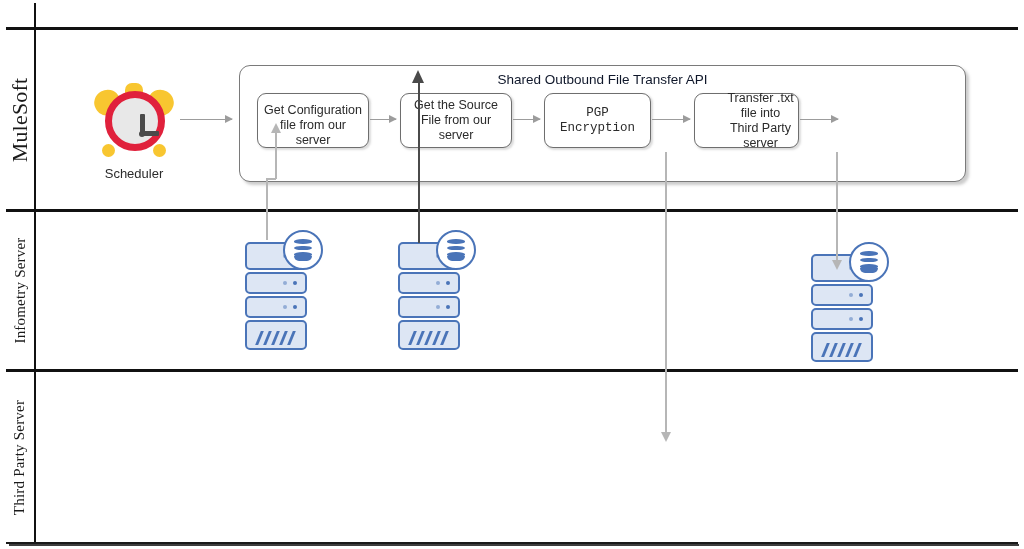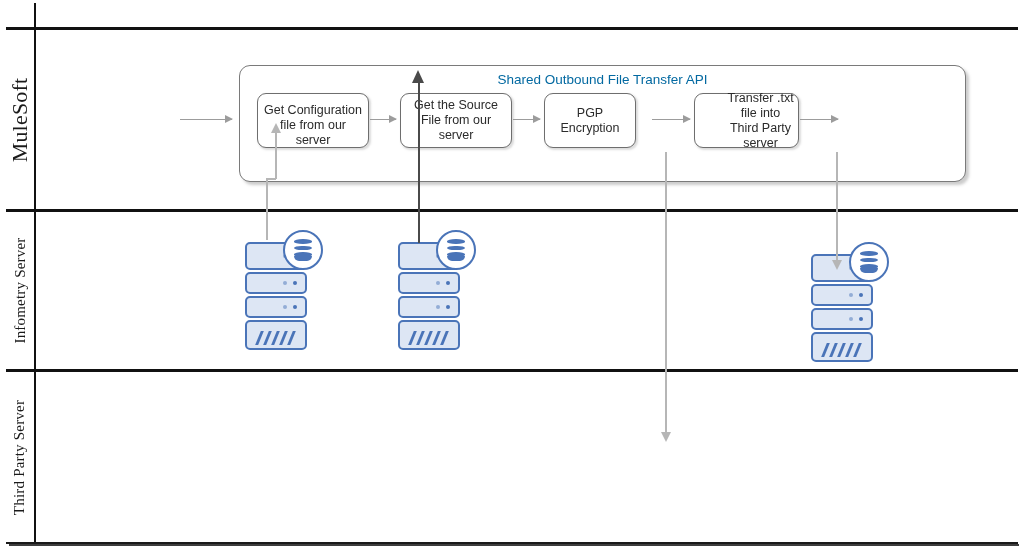--- a/index.html
+++ b/index.html
@@ -77,21 +77,21 @@
     border-radius:11px;
     box-sizing:border-box;
     background:#fff;
     box-shadow:3px 3px 3px rgba(120,120,120,.38);
   }
   .api-title{
     position:absolute;
     left:0; right:0; top:6px;
     text-align:center;
     font-size:13.5px;
-    color:#0369a1;
+    color:#0f172a;
   }
   
   .step{
     position:absolute;
     top:63px;
     height:55px;
     border:1px solid #6e6e6e;
     border-radius:9px;
     box-sizing:border-box;
     background:#fff;
@@ -102,21 +102,21 @@
     font-size:12.5px;
     line-height:15px;
     color:#2b2b2b;
     padding:0 3px;
     box-shadow:1.5px 1.5px 2px rgba(140,140,140,.30);
   }
   .step span{ display:block; width:100%; }
   #step-0{ left:221px; width:112px; }
   #step-0 span{ position:relative; top:5px; }
   #step-1{ left:364px; width:112px; }
-  #step-2{ left:508px; width:92px; }
+  #step-2{ left:508px; width:107px;font-family:Liberation Mono, monospace; }
   #step-3{ left:658px; width:105px;padding-left:31px; }
   #step-4{ left:806px; width:105px; }
 
   
   .h-arrow{
     position:absolute;
     top:89px;
     height:1.4px;
     background:#9c9c9c;
   }
@@ -303,20 +303,35 @@
     </div>
     <div class="lane-body"></div>
   </div>
 
   <div class="lane" id="lane-mule">
     <div class="lane-header">
       <div class="lane-title">MuleSoft</div>
     </div>
     <div class="lane-body">
 
+      <div class="scheduler">
+        <div class="clock-wrap">
+          <div class="bell-top"></div>
+          <div class="bell l"></div>
+          <div class="bell r"></div>
+          <div class="foot l"></div>
+          <div class="foot r"></div>
+          <div class="clock-face">
+            <div class="hand minute"></div>
+            <div class="hand hour"></div>
+            <div class="pivot"></div>
+          </div>
+        </div>
+        <div class="sched-label">Scheduler</div>
+      </div>
 
       <div class="h-arrow" id="arr-sched"></div>
 
       <div class="api-box">
         <div class="api-title">Shared  Outbound File Transfer API</div>
       </div>
 
       <div class="step" id="step-0">
         <span>Get Configuration file from our server</span>
       </div>

